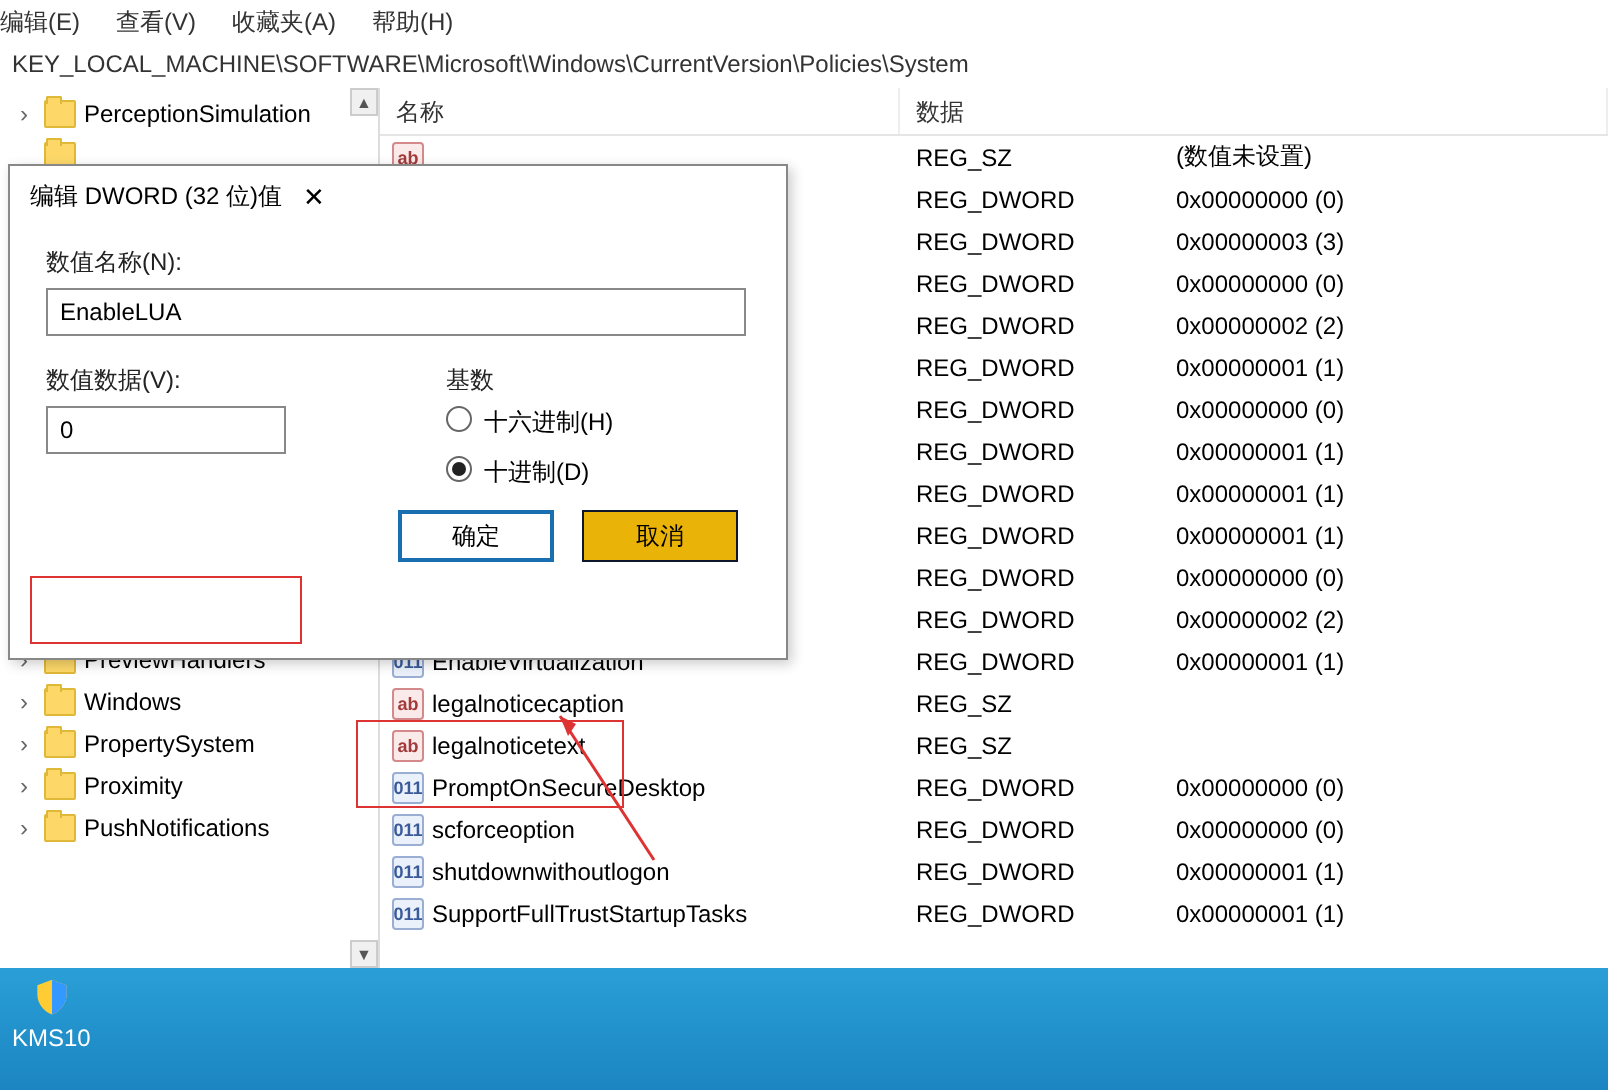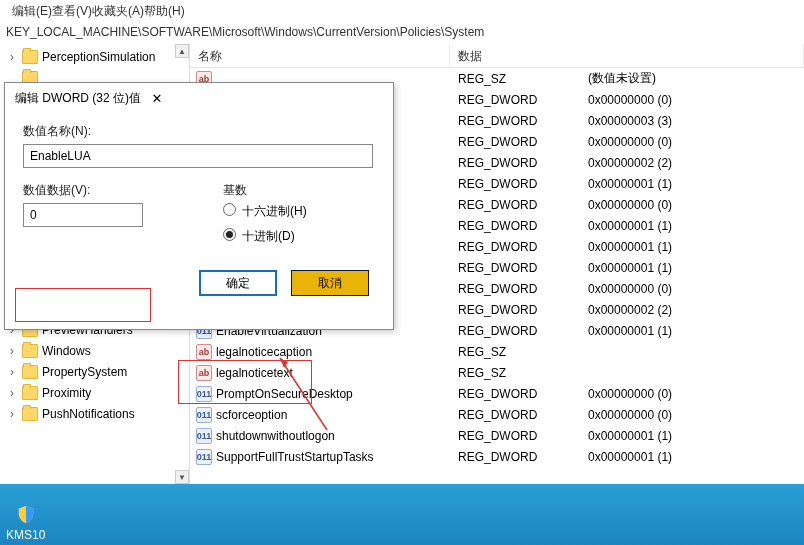--- a/index.html
+++ b/index.html
@@ -1,17 +1,17 @@
 <!DOCTYPE html>
 <html><head>
 <meta charset="utf-8">
 <style>
 *{box-sizing:border-box;margin:0;padding:0;font-family:"Microsoft YaHei","Segoe UI",sans-serif;font-size:12px}
 body{background:#fff;width:804px;height:545px;position:relative;overflow:hidden}
-.menubar{height:22px;display:flex;align-items:center;padding-left:12px;background:#fff;color:#333}
+.menubar{height:22px;display:flex;align-items:center;padding-left:0;gap:18px;background:#fff;color:#333}
 .pathbar{height:22px;padding:3px 6px;color:#333;background:#fff}
 .main{display:flex;height:440px}
 .tree{width:190px;border-right:1px solid #ddd;overflow:hidden;position:relative}
 .tree-inner{padding:2px 0}
 .tree-item{display:flex;align-items:center;height:21px;padding-left:6px;gap:4px;cursor:default}
 .tree-item.scrollpad{padding-right:14px}
 .chev{width:12px;display:inline-block;text-align:center;color:#666}
 .folder{width:16px;height:14px;background:#fdd869;border:1px solid #e0b838;border-radius:1px;display:inline-block;position:relative}
 .folder:before{content:"";position:absolute;top:-3px;left:0;width:6px;height:3px;background:#fdd869;border:1px solid #e0b838;border-bottom:none;border-radius:1px 1px 0 0}
 .scroll-up{position:absolute;top:0;right:0;width:14px;height:14px;border:1px solid #ccc;background:#f0f0f0;display:flex;align-items:center;justify-content:center;font-size:8px;color:#555}
@@ -35,28 +35,28 @@
 .dlg-body{padding:10px 18px}
 .dlg-label{margin-bottom:4px;color:#222}
 .dlg-input{width:350px;height:24px;border:1px solid #888;padding:2px 6px;background:#fff;margin-bottom:14px}
 .dlg-row2{display:flex;gap:40px}
 .dlg-left{flex:0 0 160px}
 .val-input{width:120px;height:24px;border:1px solid #888;padding:2px 6px;background:#fff}
 .radio-grp{display:flex;flex-direction:column;gap:8px;margin-top:4px}
 .radio-item{display:flex;gap:6px}
 .radio{width:13px;height:13px;border:1px solid #666;border-radius:50%;display:inline-flex;align-items:center;justify-content:center}
 .radio.sel:after{content:"";width:7px;height:7px;background:#222;border-radius:50%}
-.dlg-btns{display:flex;gap:14px;justify-content:flex-end;margin-top:25px;padding-right:6px}
+.dlg-btns{display:flex;gap:14px;justify-content:flex-end;margin-top:10px;padding-right:6px}
 .btn{width:78px;height:26px;border:1px solid #0f172a;background:#eab308;display:flex;align-items:center;justify-content:center;cursor:default}
 .btn.primary{border:2px solid #1a6fb0;background:#fff}
 .hl-red{position:absolute;border:1px solid #d33;pointer-events:none}
 .desktop{position:absolute;left:0;right:0;bottom:0;height:61px;background:linear-gradient(#2a9fd6,#1b85c2)}
 .arrow-svg{position:absolute;pointer-events:none}
 .shield-ico{width:22px;height:22px;display:inline-block}
-.dk-item{position:absolute;left:6px;top:20px;display:flex;flex-direction:column;align-items:center;gap:2px;color:#fff;font-size:11px}
+.dk-item{position:absolute;left:6px;top:4px;display:flex;flex-direction:column;align-items:center;gap:2px;color:#fff;font-size:11px}
 </style>
 </head>
 <body>
 
 <div class="menubar">
   <span>编辑(E)</span>
   <span>查看(V)</span>
   <span>收藏夹(A)</span>
   <span>帮助(H)</span>
 </div>

